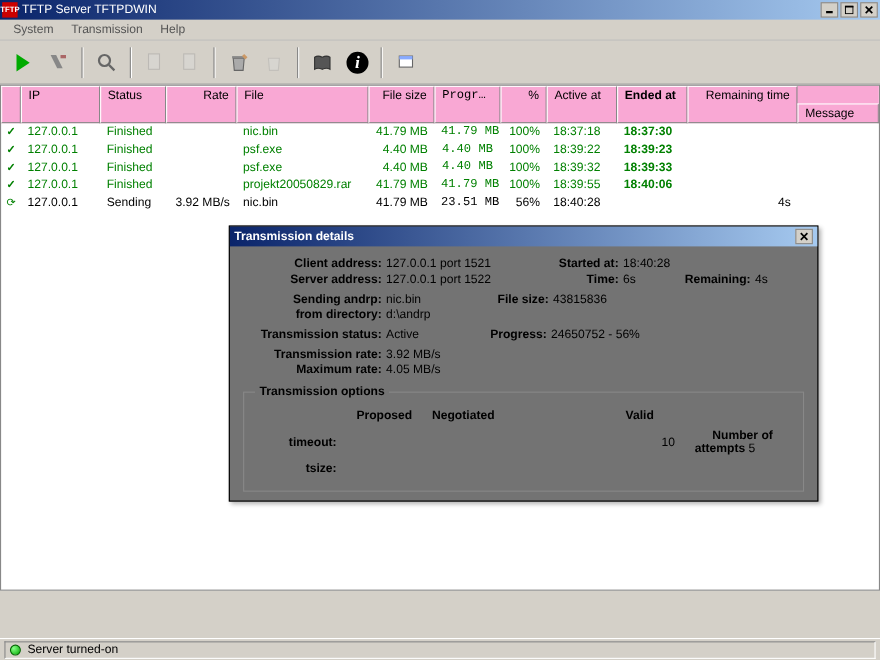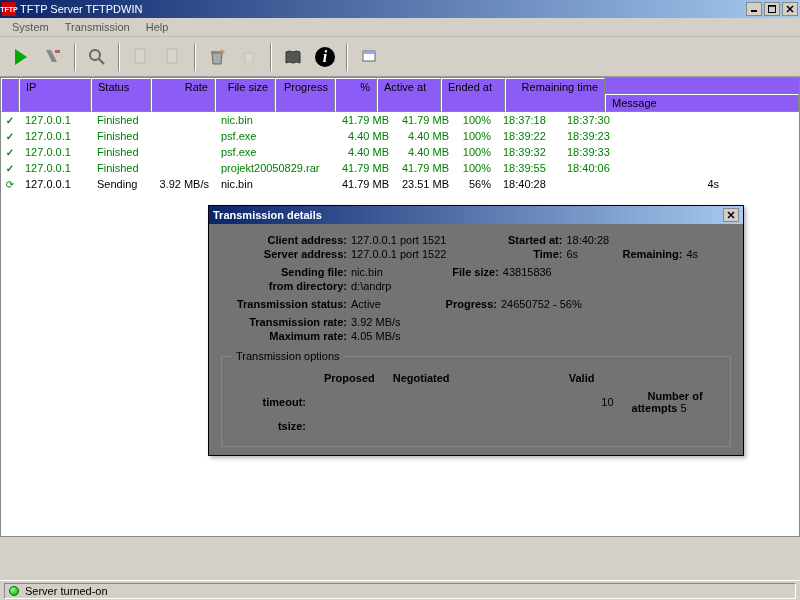--- a/index.html
+++ b/index.html
@@ -18,52 +18,52 @@
 .menubar .menu-item { padding: 2px 8px; cursor: pointer; color: #555; }
 
 
 .toolbar { height: 40px; background: #d4d0c8; display: flex; align-items: center; padding: 2px 6px; gap: 2px; border-bottom: 1px solid #999; }
 .tool-btn { width: 30px; height: 30px; display: flex; align-items: center; justify-content: center; cursor: pointer; border: 1px solid transparent; }
 .tool-sep { width: 2px; height: 28px; border-left: 1px solid #888; border-right: 1px solid #fff; margin: 0 4px; }
 .tool-btn.disabled { opacity: 0.4; cursor: default; }
 
 
 .table-container { background: white; border: 1px solid #888; margin: 0; height: 460px; overflow: auto; position: relative; }
-.table-header { display: flex; background: #8b5cf6; position: sticky; top: 0; }
+.table-header { display: flex; background: #f9a8d4; position: sticky; top: 0; }
 .th { border: 1px solid; border-color: #fff #888 #888 #fff; padding: 2px 6px; font-size: 11px; overflow: hidden; white-space: nowrap; text-overflow: ellipsis; }
 .row { display: flex; height: 16px; align-items: center; }
 .td { padding: 1px 6px; font-size: 11px; overflow: hidden; white-space: nowrap; }
 .row.finished .td { color: #008000; }
 .row.sending .td { color: #000; }
 .col-icon { width: 18px; flex: 0 0 18px; padding: 0 2px; display:flex; align-items:center; justify-content:center; }
 .col-ip { width: 72px; flex: 0 0 72px; }
 .col-status { width: 60px; flex: 0 0 60px; }
 .col-rate { width: 64px; flex: 0 0 64px; text-align: right; }
 .col-file { width: 120px; flex: 0 0 120px; }
 .col-filesize { width: 60px; flex: 0 0 60px; text-align: right; }
-.col-progress { width: 60px; flex: 0 0 60px; text-align: right; }
+.col-progress { width: 60px; flex: 0 0 60px; text-align: center; font-family: Liberation Mono, monospace; }
 .col-percent { width: 42px; flex: 0 0 42px; text-align: right; }
 .col-started { width: 64px; flex: 0 0 64px; }
-.col-ended { width: 64px; flex: 0 0 64px; }
+.col-ended { width: 64px; flex: 0 0 64px; font-weight: bold; }
 .col-remaining { width: 100px; flex: 0 0 100px; text-align: right; }
 .col-message { flex: 1; margin-top: 16px; }
 
 
 .details-panel { position: absolute; left: 208px; top: 205px; width: 536px; border: 1px solid #000; background: #737373; box-shadow: 2px 2px 4px rgba(0,0,0,0.3); }
 .details-titlebar { height: 18px; background: linear-gradient(to right, #0a246a, #a6caf0); color: white; display: flex; align-items: center; padding: 0 4px; font-weight: bold; }
 .details-titlebar .dt-title { flex: 1; }
 .details-titlebar .dt-close { width: 16px; height: 14px; background: #d4d0c8; color: #000; display: flex; align-items: center; justify-content: center; cursor: pointer; border: 1px solid #888; }
 .details-body { padding: 8px 12px; font-size: 11px; }
 .drow { display: flex; margin: 2px 0; }
 .dlab { font-weight: bold; text-align: right; width: 130px; padding-right: 4px; }
 .dval { }
 .dcol { display: flex; }
 .dcol2 { margin-left: 40px; }
 .opts-fieldset { border: 1px solid #888; margin-top: 8px; padding: 6px 10px 10px 10px; }
-.opts-fieldset legend { font-weight: normal; padding: 0 4px; }
+.opts-fieldset legend { font-weight: bold; padding: 0 4px; }
 .opts-table { width: 100%; }
 .opts-table th { font-weight: bold; text-align: center; padding: 2px 8px; }
 .opts-table td { padding: 2px 8px; }
 .opts-table .rlab { font-weight: bold; text-align: right; width: 80px; }
 .opts-table .num { text-align: right; width: 80px; }
 
 
 .statusbar { position: absolute; bottom: 0; left: 0; right: 0; height: 20px; background: #d4d0c8; border-top: 1px solid #fff; display: flex; align-items: center; padding: 0 4px; }
 .status-led { width: 10px; height: 10px; border-radius: 50%; background: radial-gradient(circle at 30% 30%, #8f8, #0a0); margin-right: 6px; border:1px solid #060; }
 .status-text { flex: 1; border: 1px solid; border-color: #888 #fff #fff #888; padding: 1px 4px; height: 16px; display:flex; align-items:center; }
@@ -167,20 +167,21 @@
       </svg>
     </div>
 </div>
 
 <div class="table-container">
   <div class="table-header">
     <div class="th col-icon"></div>
     <div class="th col-ip">IP</div>
     <div class="th col-status">Status</div>
     <div class="th col-rate">Rate</div>
+    <div class="th col-file">File</div>
     <div class="th col-filesize">File size</div>
     <div class="th col-progress">Progress</div>
     <div class="th col-percent">%</div>
     <div class="th col-started">Active at</div>
     <div class="th col-ended">Ended at</div>
     <div class="th col-remaining">Remaining time</div>
     <div class="th col-message">Message</div>
   </div>
   <div id="table-body">
       <div class="row finished">
@@ -294,21 +295,21 @@
         </div>
       <div class="dcol dcol2">
           <span class="dlab" style="width:80px">Time:</span>
           <span class="dval" style="width:40px;display:inline-block">6s</span>
           <span class="dlab" style="width:80px">Remaining:</span>
           <span class="dval">4s</span>
         </div>
     </div>
     <div class="drow" style="margin-top:6px">
       <div class="dcol">
-          <span class="dlab">Sending file:</span>
+          <span class="dlab">Sending andrp:</span>
           <span class="dval">nic.bin</span>
         </div>
       <div class="dcol dcol2">
           <span class="dlab" style="width:80px">File size:</span>
           <span class="dval">43815836</span>
         </div>
     </div>
     <div class="drow">
       <div class="dcol">
           <span class="dlab">from directory:</span>

